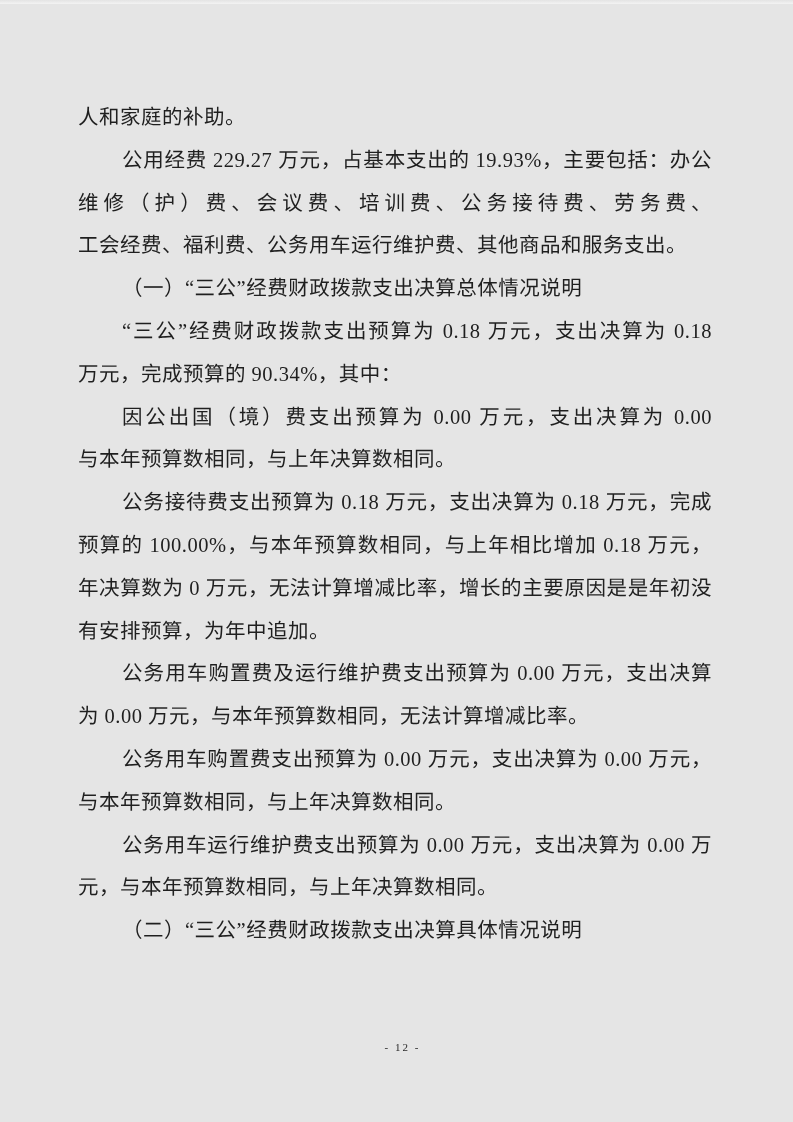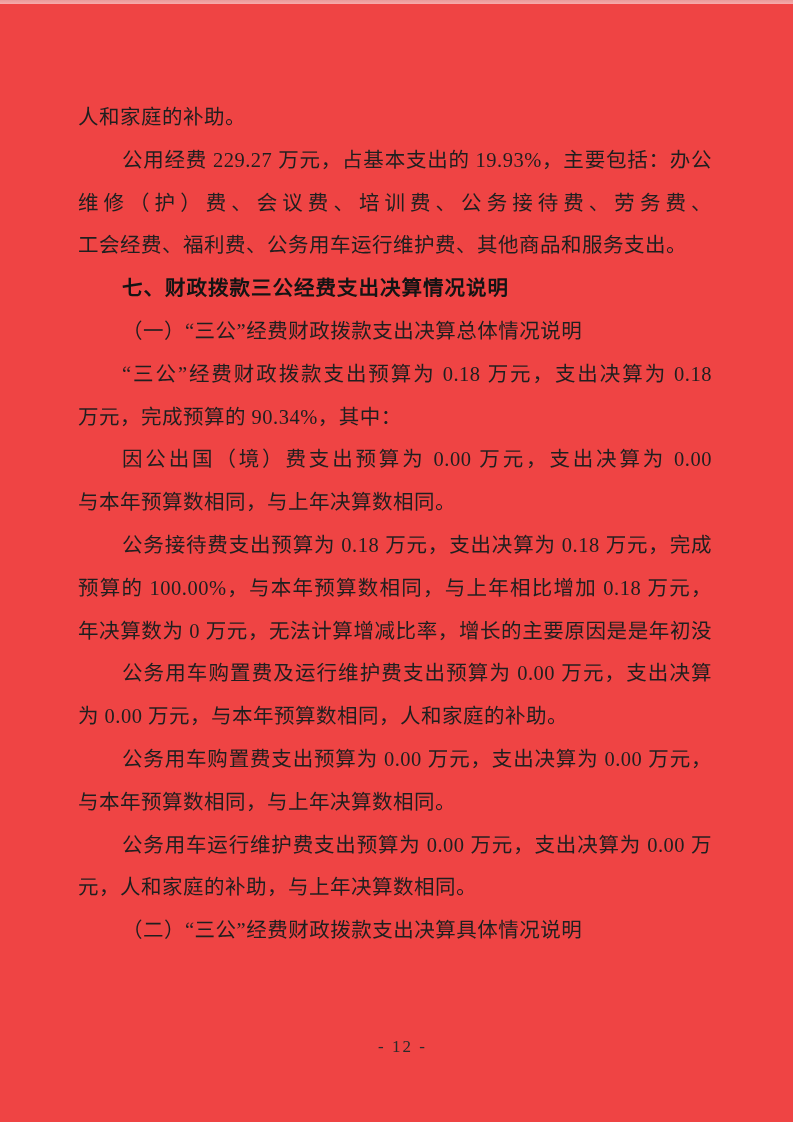--- a/index.html
+++ b/index.html
@@ -5,21 +5,21 @@
 <style>
   html, body {
     margin: 0;
     padding: 0;
     background: #ffffff;
   }
   .page {
     position: relative;
     width: 793px;
     height: 1122px;
-    background: #ef4444;
+    background: #e5e5e5;
     overflow: hidden;
     font-family: "Liberation Serif", "DejaVu Serif", serif;
     color: #1f1f1f;
   }
   
   .scan-edge {
     position: absolute;
     top: 0; left: 0; right: 0;
     height: 4px;
     background: linear-gradient(to bottom, #e2e2e2, #ffffff);
@@ -51,47 +51,47 @@
     font-weight: bold;
     color: #141414;
     letter-spacing: 1px;
   }
   .footer {
     position: absolute;
     top: 1036px;
     left: 12px;
     right: 0;
     text-align: center;
-    font-size: 17px;
+    font-size: 11px;
     line-height: 22px;
     letter-spacing: 2px;
     color: #2a2a2a;
   }
 </style>
 </head>
 <body>
 
 <div class="page">
   <div class="scan-edge"></div>
   <div class="body-text">
       <div class="line">人和家庭的补助。</div>
       <div class="line indent stretch">公用经费 229.27 万元，占基本支出的 19.93%，主要包括：办公</div>
       <div class="line stretch">维修（护）费、会议费、培训费、公务接待费、劳务费、委托业务费、</div>
       <div class="line">工会经费、福利费、公务用车运行维护费、其他商品和服务支出。</div>
-      <div class="line indent bold">七、财政拨款三公经费支出决算情况说明</div>
       <div class="line indent">（一）“三公”经费财政拨款支出决算总体情况说明</div>
       <div class="line indent stretch">“三公”经费财政拨款支出预算为 0.18 万元，支出决算为 0.18</div>
       <div class="line">万元，完成预算的 90.34%，其中：</div>
       <div class="line indent stretch">因公出国（境）费支出预算为 0.00 万元，支出决算为 0.00 万元，</div>
       <div class="line">与本年预算数相同，与上年决算数相同。</div>
       <div class="line indent stretch">公务接待费支出预算为 0.18 万元，支出决算为 0.18 万元，完成</div>
       <div class="line stretch">预算的 100.00%，与本年预算数相同，与上年相比增加 0.18 万元，去</div>
       <div class="line stretch">年决算数为 0 万元，无法计算增减比率，增长的主要原因是是年初没</div>
+      <div class="line">有安排预算，为年中追加。</div>
       <div class="line indent stretch">公务用车购置费及运行维护费支出预算为 0.00 万元，支出决算</div>
-      <div class="line">为 0.00 万元，与本年预算数相同，人和家庭的补助。</div>
+      <div class="line">为 0.00 万元，与本年预算数相同，无法计算增减比率。</div>
       <div class="line indent stretch">公务用车购置费支出预算为 0.00 万元，支出决算为 0.00 万元，</div>
       <div class="line">与本年预算数相同，与上年决算数相同。</div>
       <div class="line indent stretch">公务用车运行维护费支出预算为 0.00 万元，支出决算为 0.00 万</div>
-      <div class="line">元，人和家庭的补助，与上年决算数相同。</div>
+      <div class="line">元，与本年预算数相同，与上年决算数相同。</div>
       <div class="line indent">（二）“三公”经费财政拨款支出决算具体情况说明</div>
     </div>
   <div class="footer">- 12 -</div>
 </div>
 
 </body></html>

